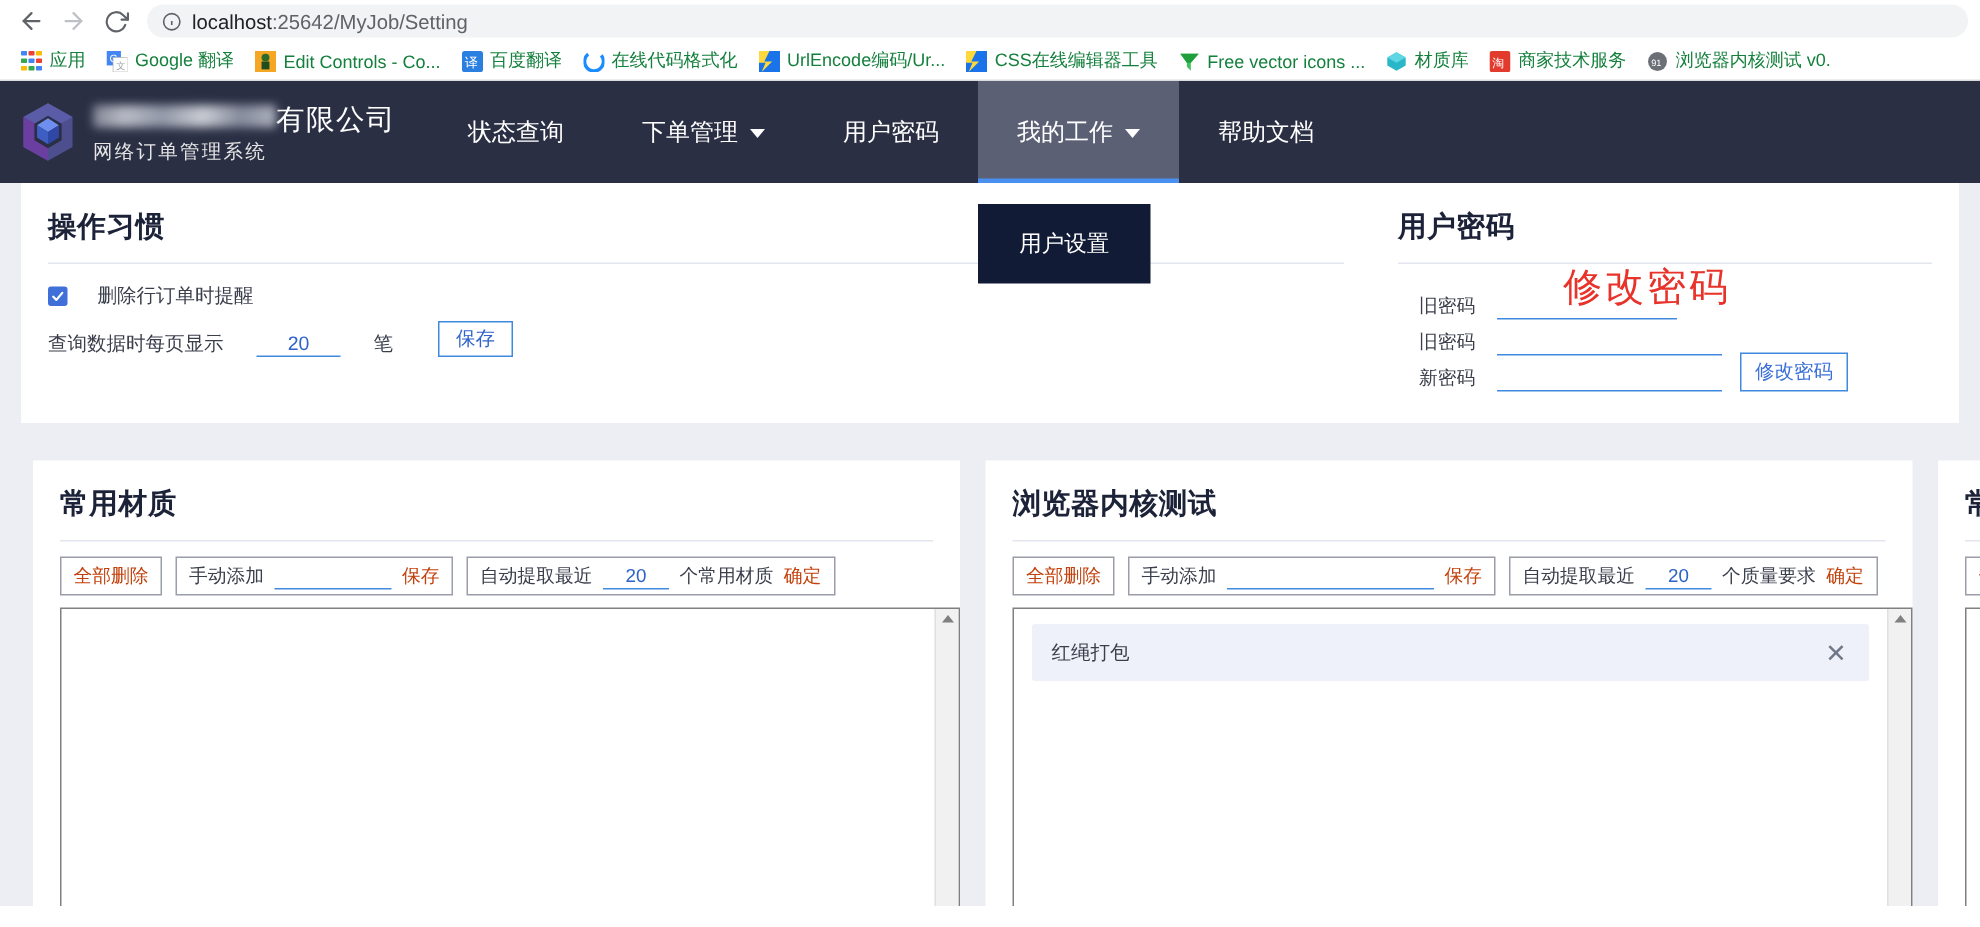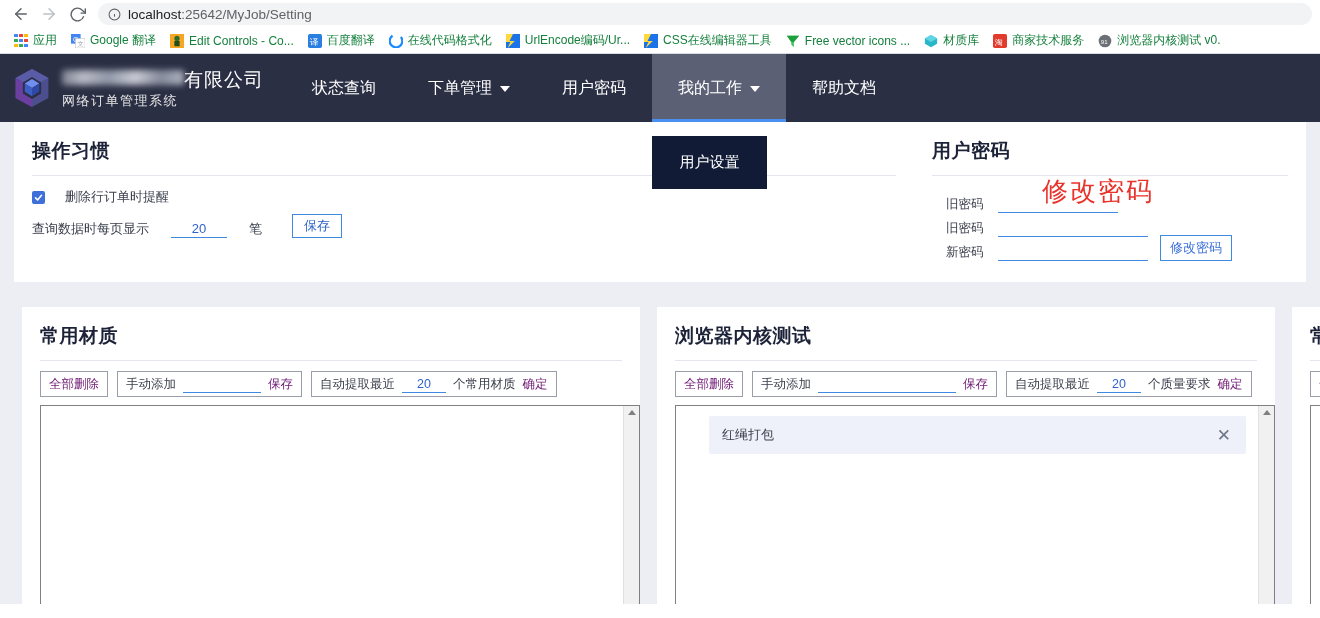--- a/index.html
+++ b/index.html
@@ -161,42 +161,41 @@
   .panel-b1 { margin-left: 22px; width: 622px; }
   .panel-b2 { margin-left: 17px; width: 622px; }
   .panel-b3 { margin-left: 17px; width: 160px; }
 
   .tool-row { display: flex; align-items: stretch; padding: 10px 0 0 18px; gap: 9px; }
   .tool-group {
     border: 1px solid #999ea8; display: flex; align-items: center;
     padding: 3px 8px; gap: 7px; height: 26px;
     font-size: 12.5px; color: #3b3f4c; white-space: nowrap;
   }
-  .lnk { color: #701a75; cursor: pointer; }
+  .lnk { color: #c2410c; cursor: pointer; }
   .lnk-add { color: #3b3f4c; }
   .fld {
     border: none; border-bottom: 1px solid #3f8ae0; background: transparent;
     outline: none; height: 17px; font-family: inherit; font-size: 12.5px;
     color: #2f63c9; text-align: center;
   }
 
   .listbox {
     margin: 8px 0 0 18px; border: 1px solid #808080;
     background: #ffffff; height: 220px; position: relative;
     display: flex; overflow: hidden;
   }
   .listbox.w1 { width: 600px; }
   .listbox.w2 { width: 600px; }
   .list-area { flex: 1; padding: 10px 12px 0 12px; }
   .list-item {
     background: #eef1f9; height: 38px; display: flex;
     align-items: center; justify-content: space-between;
     padding: 0 15px 0 13px; font-size: 13px; color: #3b3f4c;
     border-radius: 2px;
-    margin-left: 21px;
   }
   .x-btn {
     color: #707787; font-size: 17px; line-height: 1;
     cursor: pointer; font-family: "Liberation Sans", sans-serif;
   }
   .scrollbar {
     width: 16px; background: #f1f1f1; border-left: 1px solid #e0e0e0;
     display: flex; flex-direction: column; align-items: center;
     padding-top: 4px; flex: none;
   }

